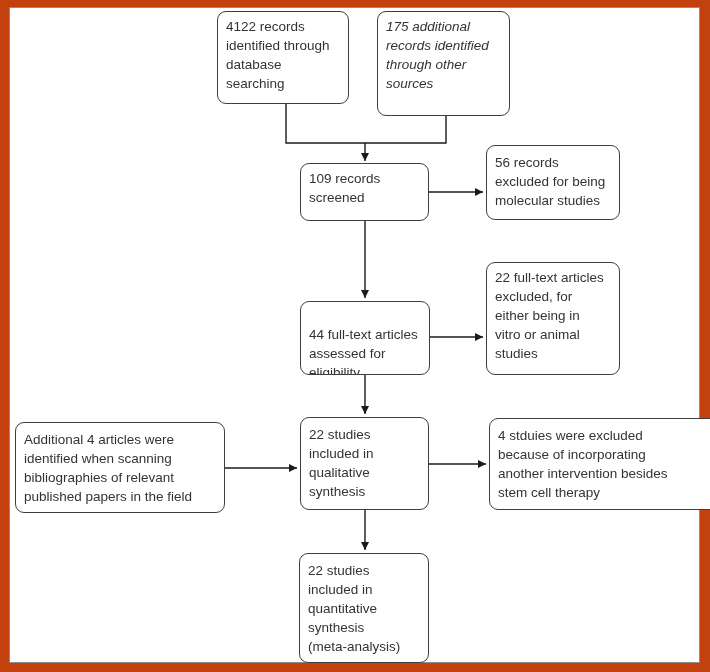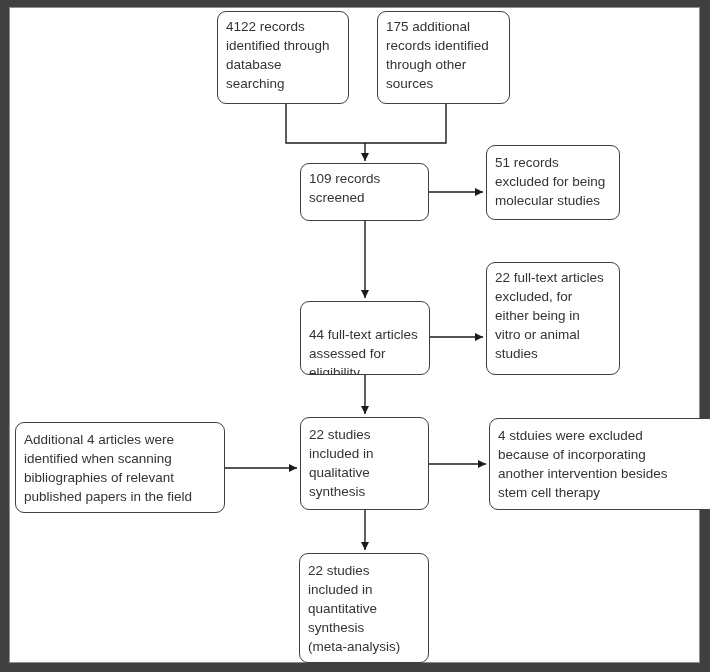--- a/index.html
+++ b/index.html
@@ -5,21 +5,21 @@
   html, body {
     margin: 0;
     padding: 0;
     background: #2e2e30;
     font-family: "Liberation Sans", "DejaVu Sans", sans-serif;
   }
   .frame {
     position: relative;
     width: 710px;
     height: 672px;
-    background: #404040;
+    background: #c2410c;
     overflow: hidden;
   }
   .canvas {
     position: absolute;
     left: 9px;
     top: 7px;
     width: 691px;
     height: 656px;
     background: #ffffff;
     border: 1px solid #8e8e8e;
@@ -41,21 +41,21 @@
     background: #ffffff;
     padding: 5px 8px;
     font-size: 13.5px;
     line-height: 19px;
     color: #333333;
     white-space: pre-line;
     overflow: hidden;
   }
   
   .b-db        { left:217px; top:11px;  width:132px; height:93px; }
-  .b-other     { left:377px; top:11px;  width:133px; height:93px; }
+  .b-other     { left:377px; top:11px;  width:133px; height:105px;font-style:italic; }
   .b-screened  { left:300px; top:163px; width:129px; height:58px;  }
   .b-excl-mol  { left:486px; top:145px; width:134px; height:75px;  padding-top:7px; }
   .b-fulltext  { left:300px; top:301px; width:130px; height:74px;  padding-top:23px; }
   .b-excl-ft   { left:486px; top:262px; width:134px; height:113px; }
   .b-additional{ left:15px;  top:422px; width:210px; height:91px;  padding-top:7px; }
   .b-qual      { left:300px; top:417px; width:129px; height:93px;  padding-top:7px; }
   .b-excl-int  { left:489px; top:418px; width:249px; height:92px;  padding-top:7px; }
   .b-quant     { left:299px; top:553px; width:130px; height:110px; padding-top:7px; }
 </style>
 </head>
@@ -89,21 +89,21 @@
 searching</div>
 
   <div class="box b-other">175 additional
 records identified
 through other
 sources</div>
 
   <div class="box b-screened">109 records
 screened</div>
 
-  <div class="box b-excl-mol">51 records
+  <div class="box b-excl-mol">56 records
 excluded for being
 molecular studies</div>
 
   <div class="box b-fulltext">44 full-text articles
 assessed for
 eligibility</div>
 
   <div class="box b-excl-ft">22 full-text articles
 excluded, for
 either being in

